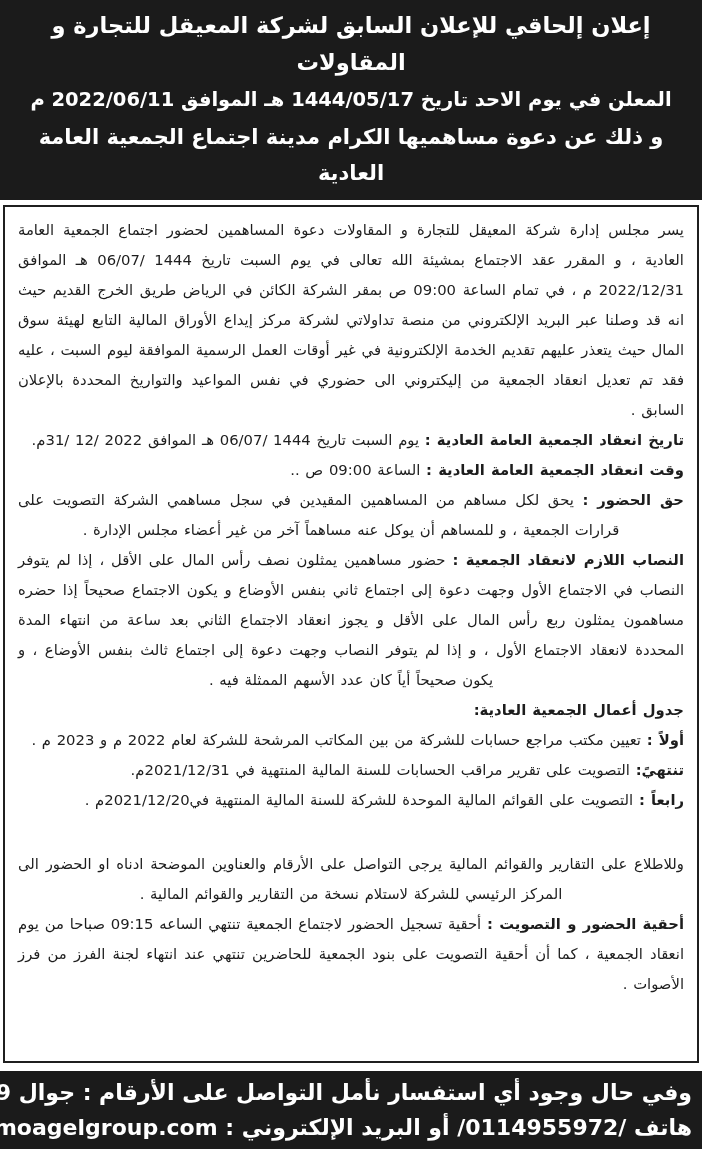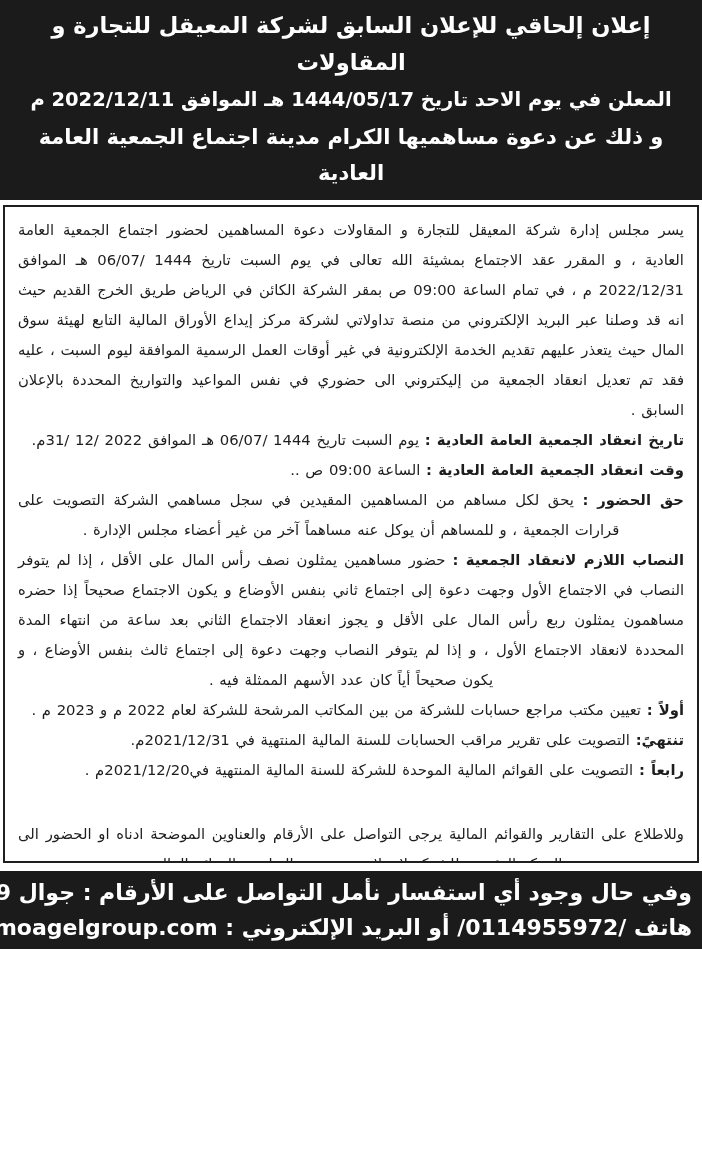--- a/index.html
+++ b/index.html
@@ -3,21 +3,21 @@
 <meta charset="utf-8">
 <style>
   html, body { margin: 0; padding: 0; }
   body {
     width: 702px; height: 1149px;
     background: #ffffff;
     font-family: "DejaVu Sans", sans-serif;
     overflow: hidden;
   }
   .page {
-    width: 702px; height: 949px;
+    width: 702px; height: 1149px;
     display: flex; flex-direction: column;
     direction: rtl;
     background: #ffffff;
     box-sizing: border-box;
   }
   .band {
     background: #1b1b1b;
     color: #ffffff;
     text-align: center;
   }
@@ -54,37 +54,38 @@
   .f-line { font-size: 22px; font-weight: bold; line-height: 34px; white-space: nowrap; }
   .email { direction: ltr; unicode-bidi: isolate; }
 </style>
 </head>
 <body>
 
 <div class="page">
 
   <header class="band header-band">
     <div class="h1">إعلان إلحاقي للإعلان السابق لشركة المعيقل للتجارة و المقاولات</div>
-    <div class="h2">المعلن في يوم الاحد تاريخ 1444/05/17 هـ الموافق 2022/12/11 م</div>
+    <div class="h2">المعلن في يوم الاحد تاريخ 1444/05/17 هـ الموافق 2022/06/11 م</div>
     <div class="h3">و ذلك عن دعوة مساهميها الكرام مدينة اجتماع الجمعية العامة العادية</div>
   </header>
 
   <main class="frame">
 
     <p class="para">يسر مجلس إدارة شركة المعيقل للتجارة و المقاولات دعوة المساهمين لحضور اجتماع الجمعية العامة العادية ، و المقرر عقد الاجتماع بمشيئة الله تعالى في يوم السبت تاريخ ⁦06/07/ 1444⁩ هـ الموافق 2022/12/31 م ، في تمام الساعة 09:00 ص بمقر الشركة الكائن في الرياض طريق الخرج القديم حيث انه قد وصلنا عبر البريد الإلكتروني من منصة تداولاتي لشركة مركز إيداع الأوراق المالية التابع لهيئة سوق المال حيث يتعذر عليهم تقديم الخدمة الإلكترونية في غير أوقات العمل الرسمية الموافقة ليوم السبت ، عليه فقد تم تعديل انعقاد الجمعية من إليكتروني الى حضوري في نفس المواعيد والتواريخ المحددة بالإعلان السابق .</p>
 
 
     <p class="para"><span class="lbl">تاريخ انعقاد الجمعية العامة العادية :</span> <span>يوم السبت تاريخ ⁦06/07/ 1444⁩ هـ الموافق ⁦31/ 12/ 2022⁩م.</span></p>
 
     <p class="para"><span class="lbl">وقت انعقاد الجمعية العامة العادية :</span> <span>الساعة 09:00 ص ..</span></p>
 
     <p class="para last-center"><span class="lbl">حق الحضور :</span> <span>يحق لكل مساهم من المساهمين المقيدين في سجل مساهمي الشركة التصويت على قرارات الجمعية ، و للمساهم أن يوكل عنه مساهماً آخر من غير أعضاء مجلس الإدارة .</span></p>
 
     <p class="para last-center"><span class="lbl">النصاب اللازم لانعقاد الجمعية :</span> <span>حضور مساهمين يمثلون نصف رأس المال على الأقل ، إذا لم يتوفر النصاب في الاجتماع الأول وجهت دعوة إلى اجتماع ثاني بنفس الأوضاع و يكون الاجتماع صحيحاً إذا حضره مساهمون يمثلون ربع رأس المال على الأقل و يجوز انعقاد الاجتماع الثاني بعد ساعة من انتهاء المدة المحددة لانعقاد الاجتماع الأول ، و إذا لم يتوفر النصاب وجهت دعوة إلى اجتماع ثالث بنفس الأوضاع ، و يكون صحيحاً أياً كان عدد الأسهم الممثلة فيه .</span></p>
 
+    <p class="para"><span class="lbl">جدول أعمال الجمعية العادية:</span></p>
 
     <p class="para"><span class="lbl">أولاً :</span> <span>تعيين مكتب مراجع حسابات للشركة من بين المكاتب المرشحة للشركة لعام 2022 م و 2023 م .</span></p>
 
     <p class="para"><span class="lbl">تنتهيً:</span> <span>التصويت على تقرير مراقب الحسابات للسنة المالية المنتهية في 2021/12/31م.</span></p>
 
 
     <p class="para"><span class="lbl">رابعاً :</span> <span>التصويت على القوائم المالية الموحدة للشركة للسنة المالية المنتهية في2021/12/20م .</span></p>
 
 
     <p class="para last-center gap-top">وللاطلاع على التقارير والقوائم المالية يرجى التواصل على الأرقام والعناوين الموضحة ادناه او الحضور الى المركز الرئيسي للشركة لاستلام نسخة من التقارير والقوائم المالية .</p>

